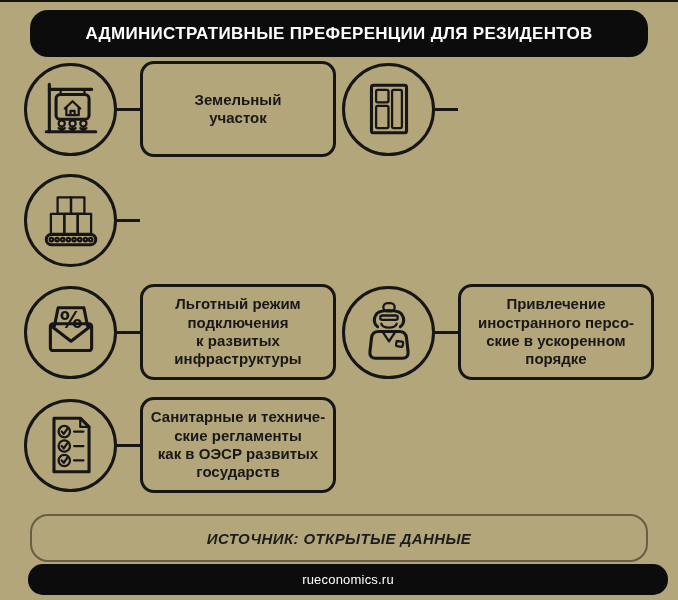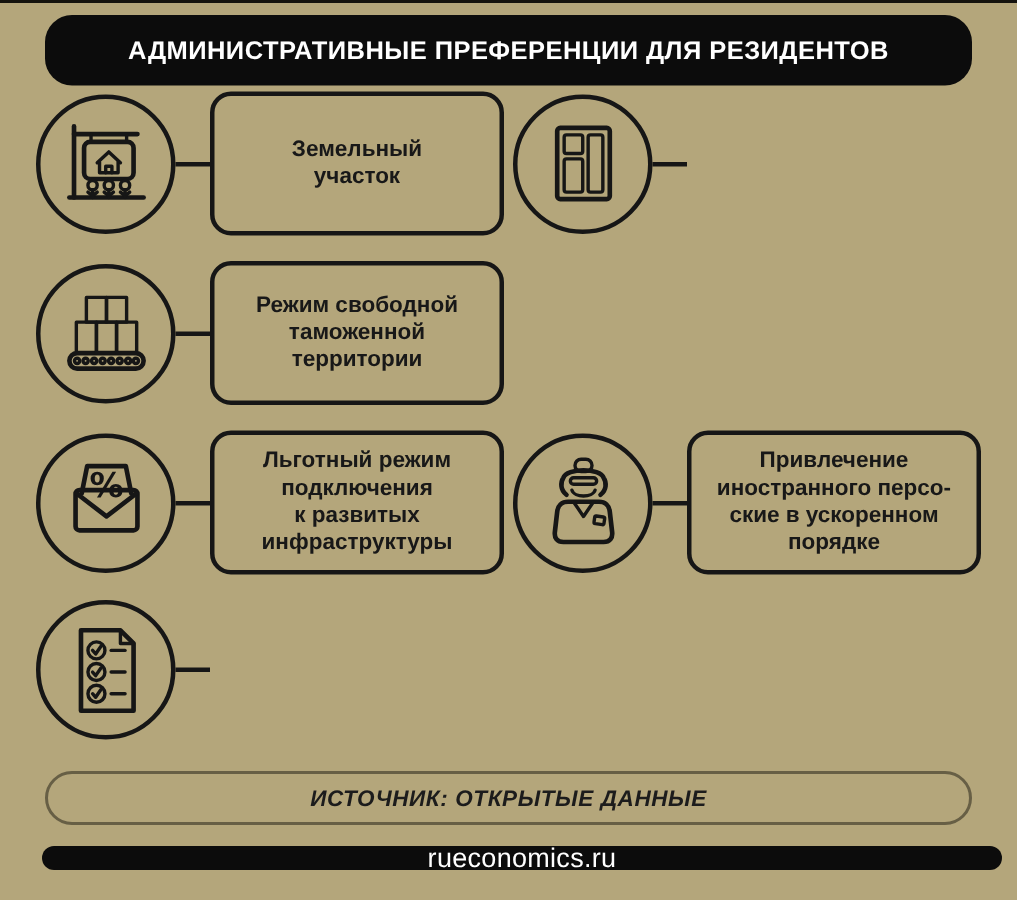--- a/index.html
+++ b/index.html
@@ -23,30 +23,30 @@
   }
   .icon-circle svg{width:66px;height:66px;display:block;}
   .connector{flex:0 0 auto;width:23px;height:3px;background:#161616;}
   .box{
     flex:1 1 auto;height:96px;box-sizing:border-box;border:3px solid #161616;border-radius:14px;
     display:flex;align-items:center;justify-content:center;text-align:center;
     font-weight:bold;font-size:15px;line-height:1.22;padding:4px 6px;
   }
   .box span{white-space:pre-line;}
   .source-bar{
-    position:absolute;left:30px;right:30px;top:512px;height:36px;box-sizing:border-box;
+    position:absolute;left:30px;right:30px;top:512px;height:48px;box-sizing:border-box;
     border:2px solid rgba(25,23,16,.5);border-radius:18px;
     display:flex;align-items:center;justify-content:center;
     font-style:italic;font-weight:bold;font-size:15px;letter-spacing:.4px;color:#1c1c1c;
   }
   .footer-bar{
-    position:absolute;left:28px;right:10px;top:562px;height:16px;
+    position:absolute;left:28px;right:10px;top:562px;height:31px;
     background:#0c0c0c;border-radius:15px;
     display:flex;align-items:center;justify-content:center;
-    color:#ffffff;font-size:18px;letter-spacing:.2px;
+    color:#ffffff;font-size:13px;letter-spacing:.2px;
   }
   svg .st{fill:none;stroke:#161616;stroke-width:3;stroke-linecap:round;stroke-linejoin:round;}
   svg .thin{stroke-width:2.2;}
   svg .fillblk{fill:#161616;stroke:none;}
   svg text{font-family:"DejaVu Sans", sans-serif;font-weight:bold;fill:#161616;}
 </style>
 </head>
 <body>
 
 <div class="stage">
@@ -110,25 +110,20 @@
             <circle class="st thin" cx="46" cy="50" r="1.7"></circle>
             <circle class="st thin" cx="51" cy="50" r="1.7"></circle>
             <rect class="st thin" x="12.5" y="25" width="13" height="20"></rect>
             <rect class="st thin" x="25.5" y="25" width="13" height="20"></rect>
             <rect class="st thin" x="38.5" y="25" width="13" height="20"></rect>
             <rect class="st thin" x="19" y="9" width="13" height="16"></rect>
             <rect class="st thin" x="32" y="9" width="13" height="16"></rect>
           </svg>
         </div>
         <div class="connector"></div>
-        <div class="box">
-          <span>Режим свободной
-таможенной
-территории</span>
-        </div>
       </div>
     </div>
 
     <div class="row">
       <div class="cell">
         <div class="icon-circle">
           <svg viewBox="0 0 64 64">
             <path class="st" d="M16,26 L19.5,8.5 L44.5,8.5 L48,26"></path>
             <rect class="st" x="12" y="24" width="40" height="26" rx="2.5"></rect>
             <path class="st" d="M12.5,26 L32,41 L51.5,26"></path>
@@ -176,20 +171,26 @@
             <path class="st thin" d="M35,19 H44"></path>
             <circle class="st thin" cx="25.5" cy="33" r="5.5"></circle>
             <path class="st thin" d="M23,33 L25,35.3 L28.3,30.5"></path>
             <path class="st thin" d="M35,33 H44"></path>
             <circle class="st thin" cx="25.5" cy="47" r="5.5"></circle>
             <path class="st thin" d="M23,47 L25,49.3 L28.3,44.5"></path>
             <path class="st thin" d="M35,47 H44"></path>
           </svg>
         </div>
         <div class="connector"></div>
+        <div class="box">
+          <span>Санитарные и техниче-
+ские регламенты
+как в ОЭСР развитых
+государств</span>
+        </div>
       </div>
     </div>
 
   </div>
 
   <div class="source-bar">
     <span>ИСТОЧНИК: ОТКРЫТЫЕ ДАННЫЕ</span>
   </div>
 
   <div class="footer-bar">

